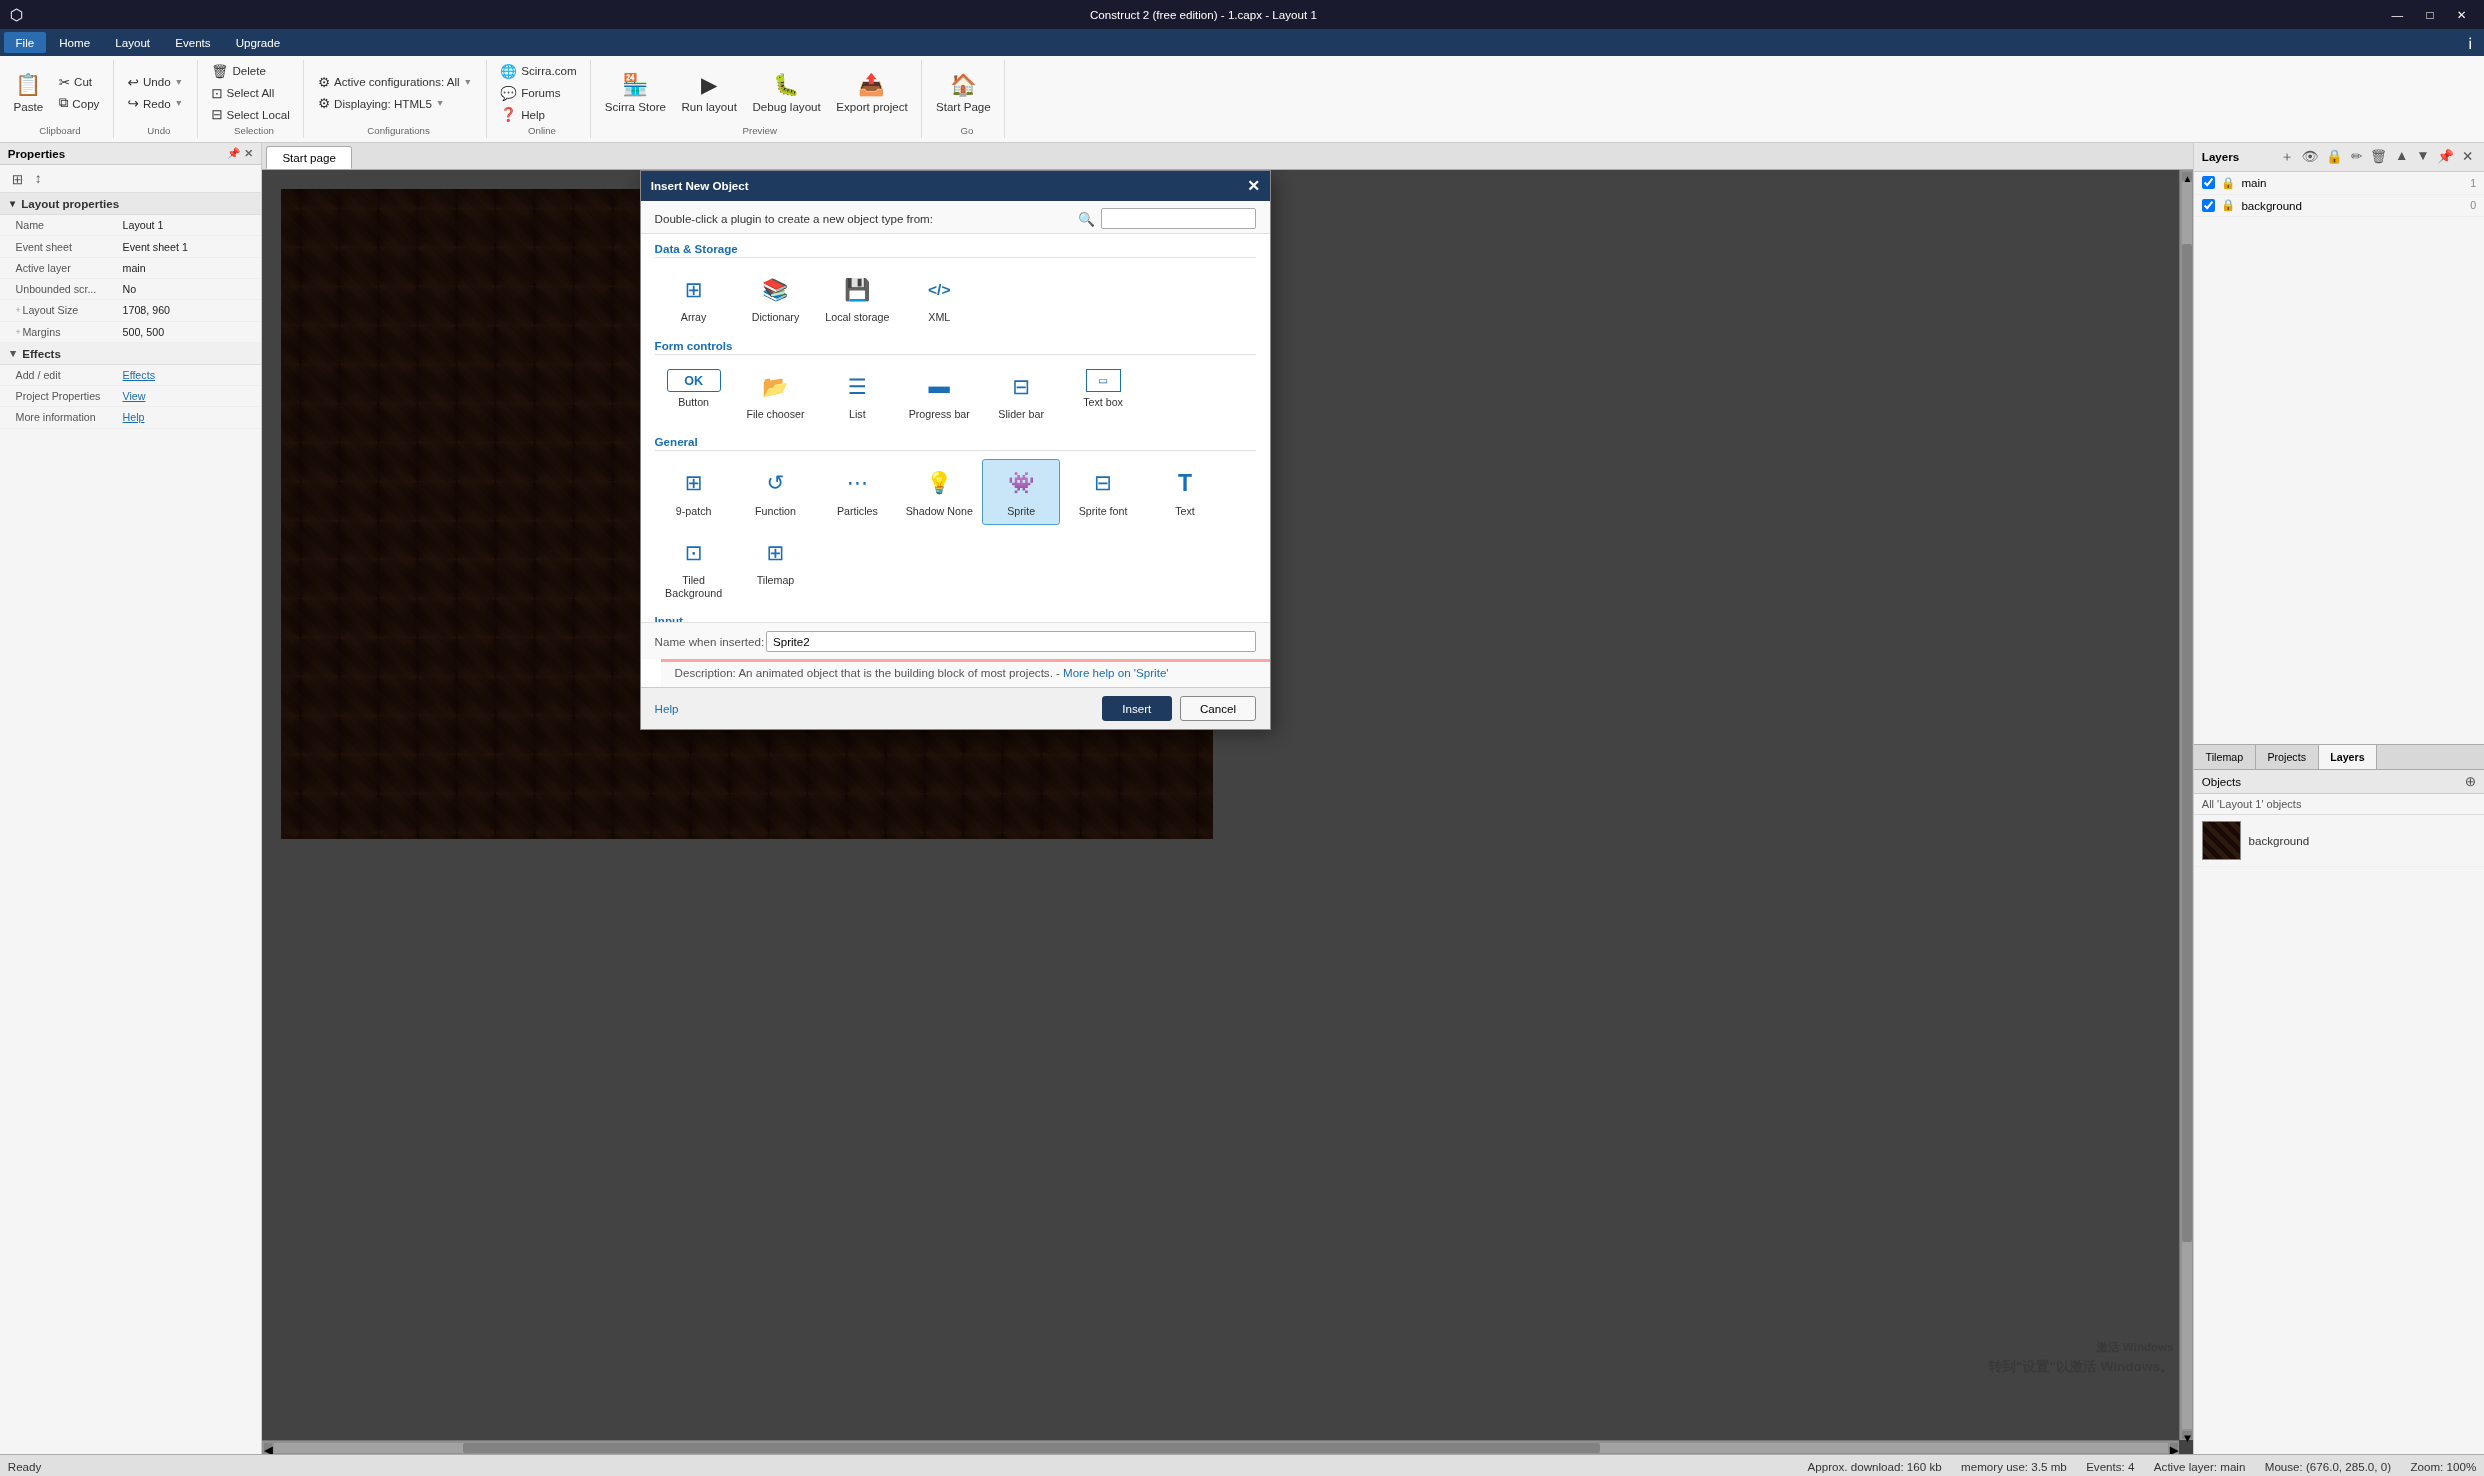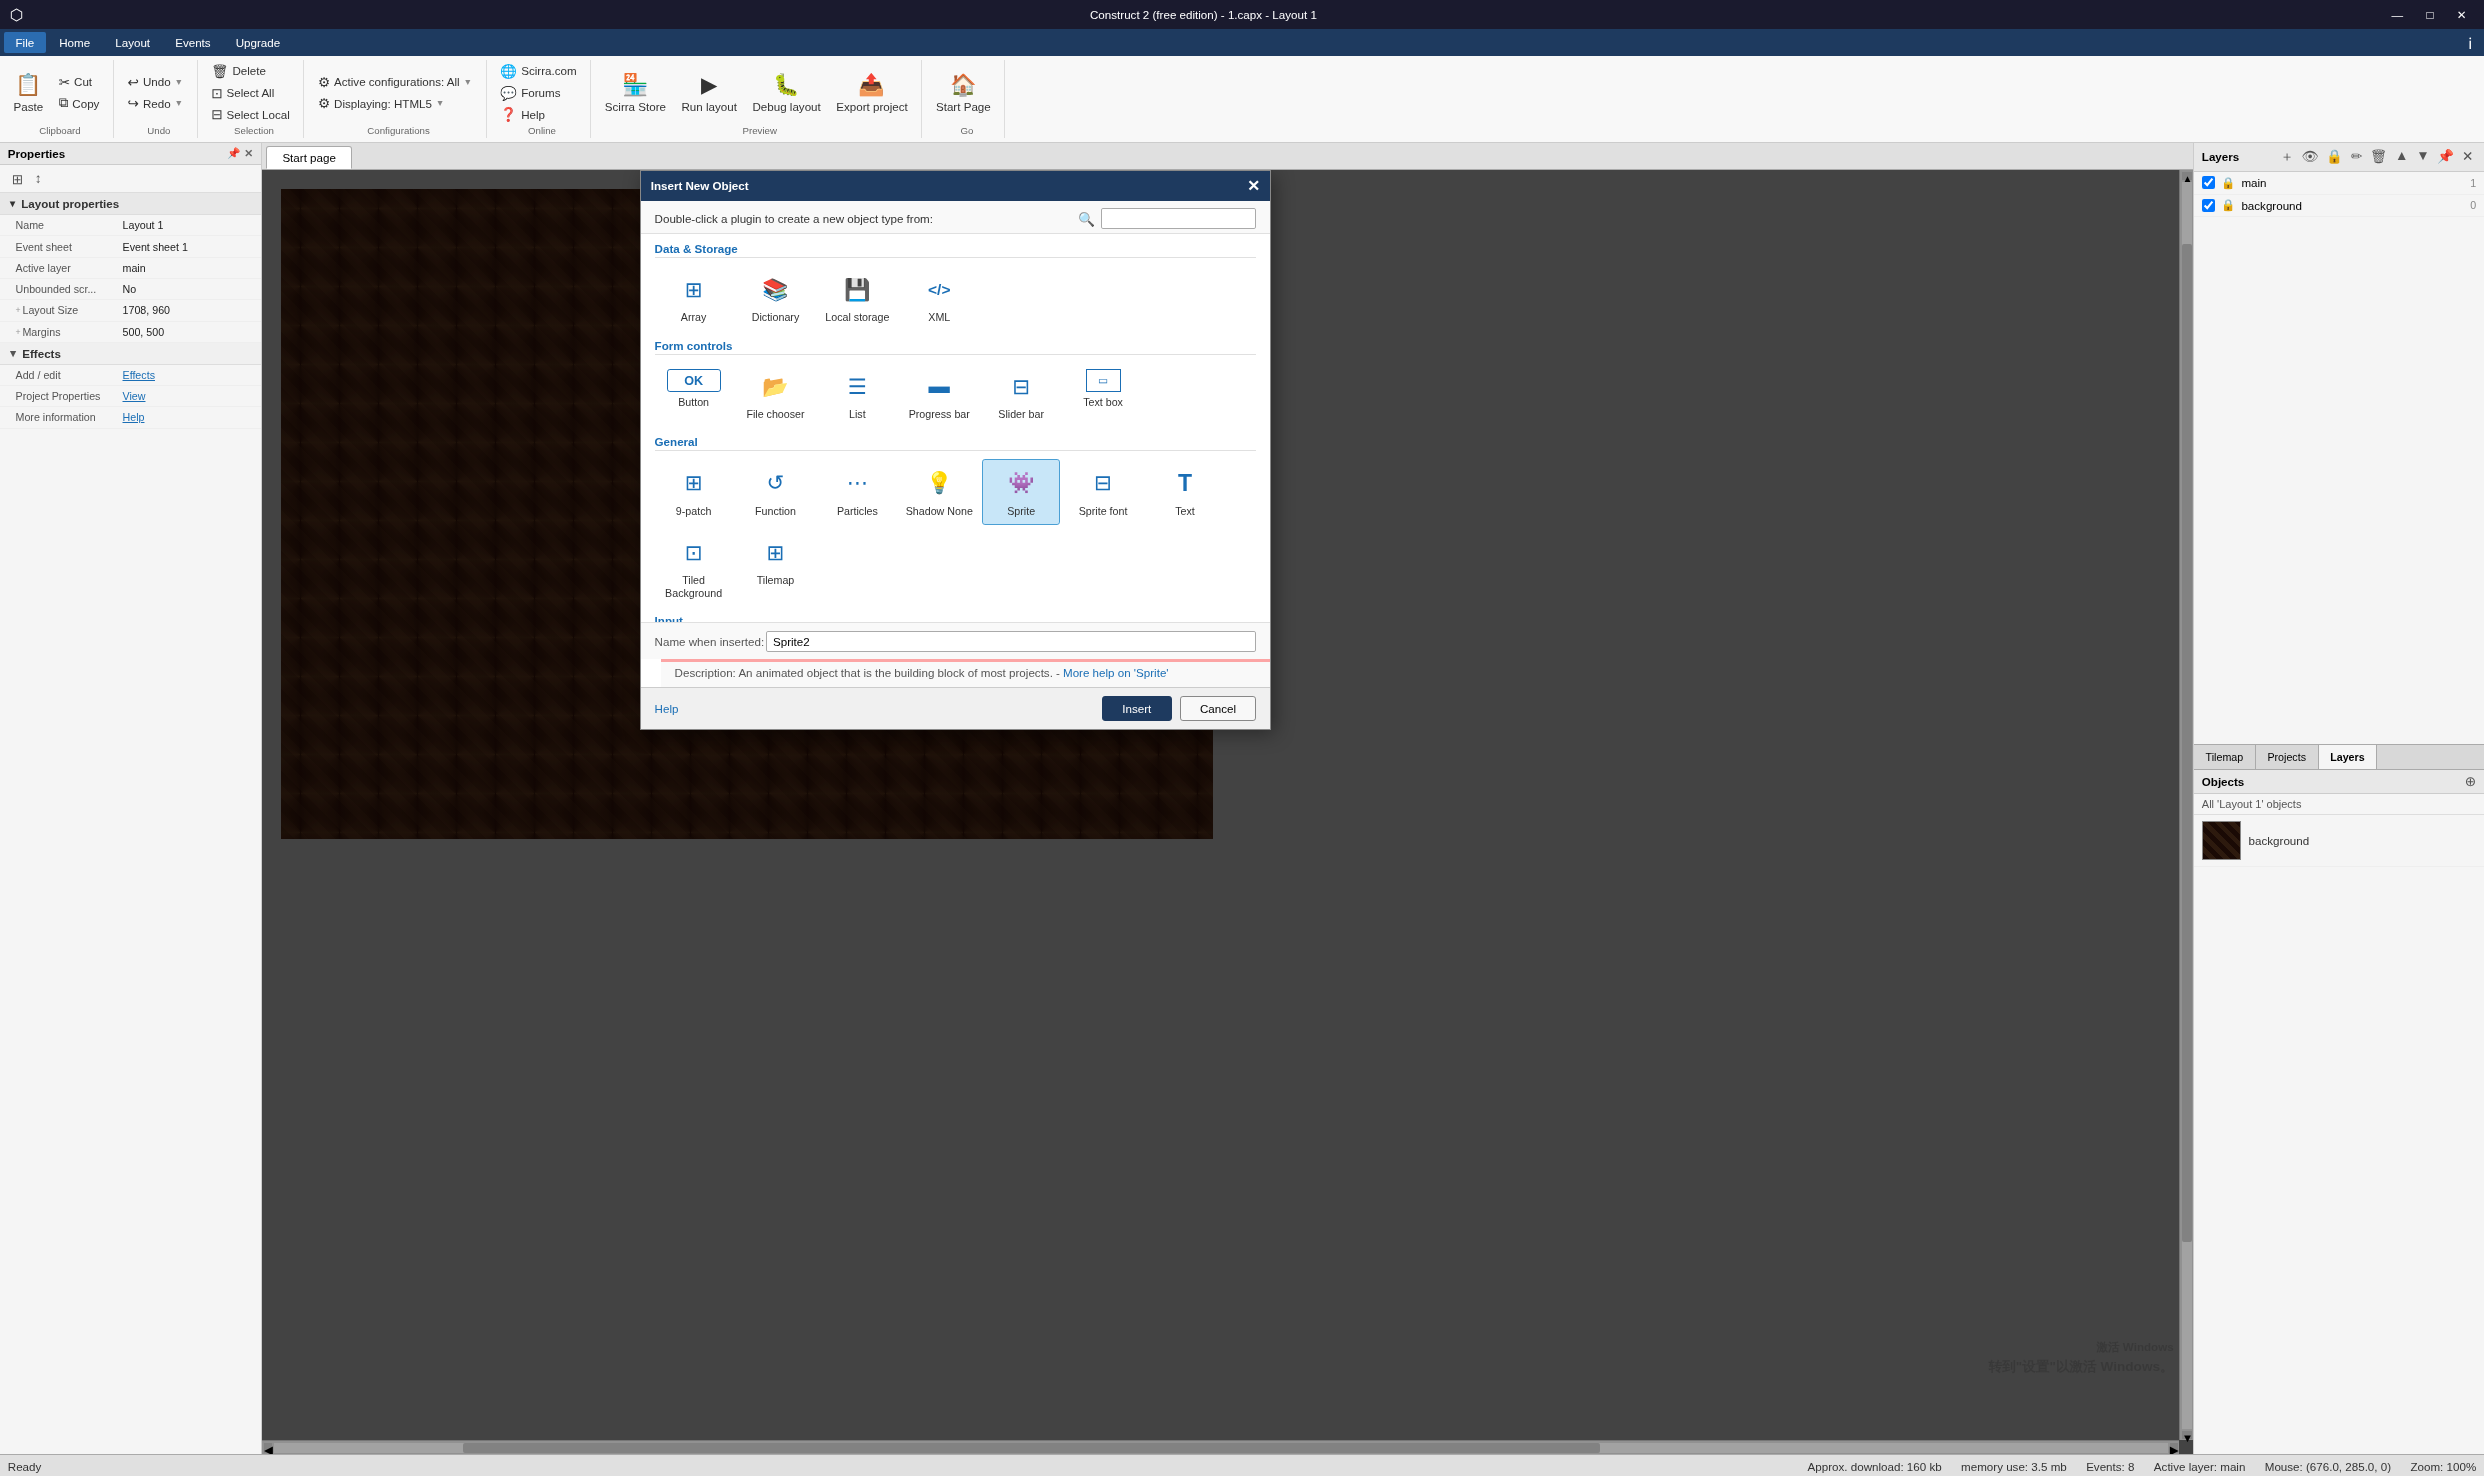--- a/index.html
+++ b/index.html
@@ -866,21 +866,21 @@
       </div>
     </div>
 
     <div style="display:flex;flex-direction:column;flex:1;overflow:hidden;">
       <div class="right-tabs">
         <div class="right-tab">Tilemap</div>
         <div class="right-tab">Projects</div>
         <div class="right-tab active">Layers</div>
       </div>
       <div class="objects-header">
-        <div class="panel-header" style="border:none;background:transparent;padding:0;font-weight:bold;">Objects</div>
+        <div class="panel-header" style="border:none;background:transparent;padding:0;font-weight:normal;">Objects</div>
         <span class="objects-search-btn">⊕</span>
       </div>
       <div style="padding:3.9px 7.8px;font-size:11px;color:#555;border-bottom:1px solid #ddd;">All 'Layout 1' objects</div>
       <div class="object-item">
         <div class="object-thumb"></div>
         <span class="object-name">background</span>
       </div>
     </div>
   </div>
 </div>
@@ -890,21 +890,21 @@
     <span>Ready</span>
   </div>
   <div style="flex:1;"></div>
   <div class="status-item">
     <span>Approx. download: 160 kb</span>
   </div>
   <div class="status-item">
     <span>memory use: 3.5 mb</span>
   </div>
   <div class="status-item">
-    <span>Events: 8</span>
+    <span>Events: 4</span>
   </div>
   <div class="status-item">
     <span>Active layer: main</span>
   </div>
   <div class="status-item">
     <span>Mouse: (676.0, 285.0, 0)</span>
   </div>
   <div class="status-item">
     <span>Zoom: 100%</span>
   </div>

